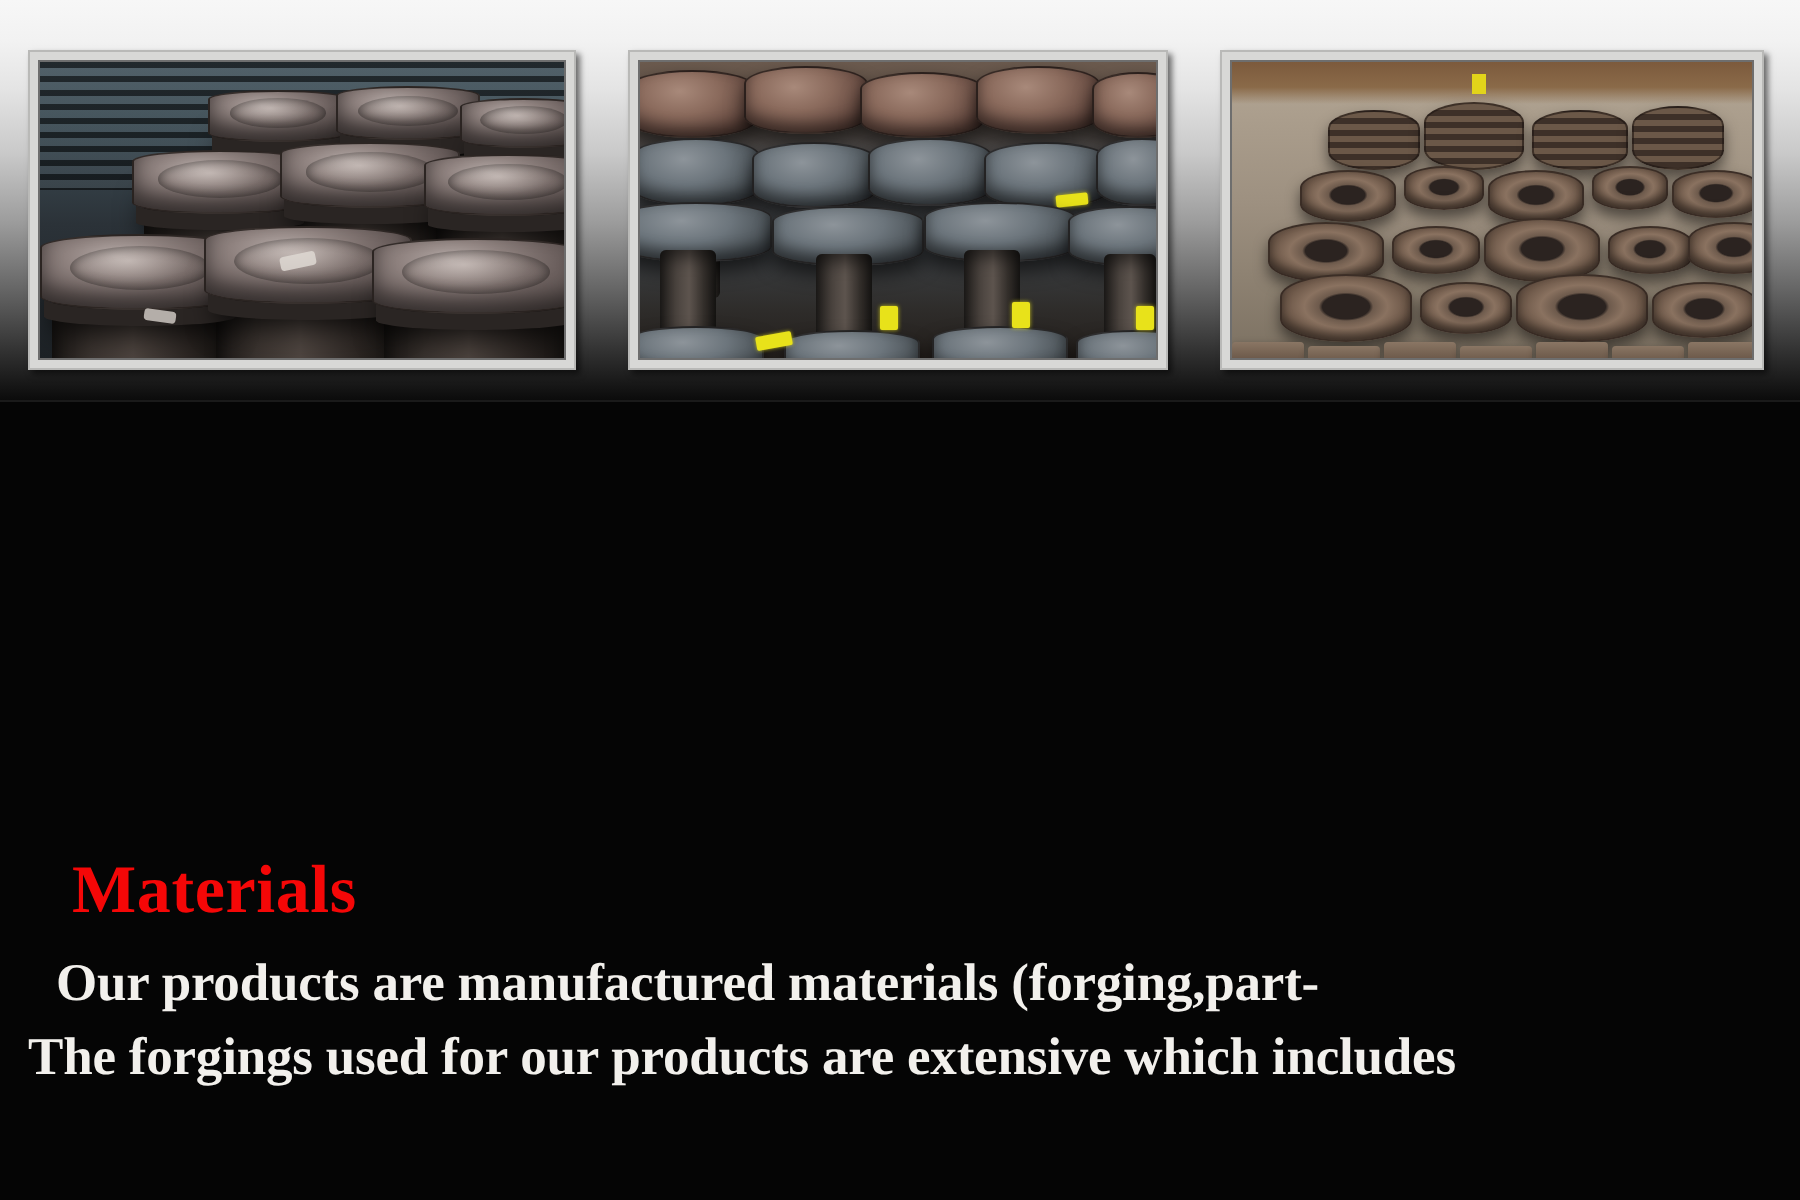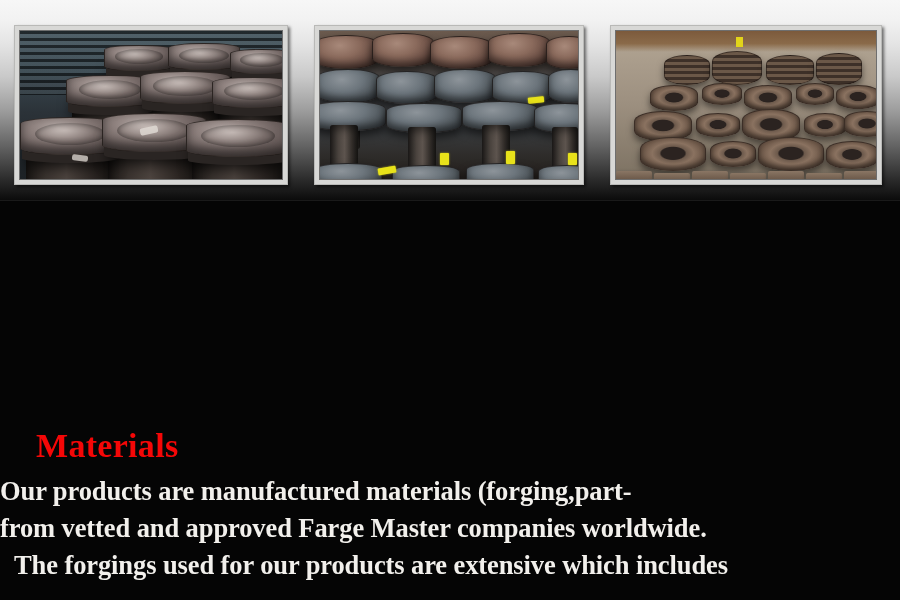--- a/index.html
+++ b/index.html
@@ -143,21 +143,21 @@
   #body-copy {
     position:absolute; left:0; top:272px; width:900px;
     color:#f2f0ec;
     font-size:26.5px;
     font-weight:bold;
     line-height:37px;
     letter-spacing:-0.1px;
     font-family:"Liberation Serif", "DejaVu Serif", serif;
     white-space:nowrap;
   }
-  #body-copy .ln { display:block; padding-left:0; }
+  #body-copy .ln { display:block; padding-left:28px; }
   #body-copy .ln.i1 { padding-left:14px; }
 </style>
 </head>
 <body>
 
 <div id="page">
 
   <div id="gallery-band">
 
     <div class="photo-frame f1">
@@ -263,19 +263,18 @@
         <div class="slab" style="left:228px; top:140px; width:38px; height:18px;"></div>
       </div>
     </div>
   </div>
 
   <div id="text-panel">
     <div id="materials-heading">Materials</div>
 
     <div id="body-copy">
       <span class="ln">Our products are manufactured materials (forging,part-</span>
-      <span class="ln">from vetted and approved Farge Master companies worldwide.</span>
       <span class="ln i1">The forgings used for our products are extensive which includes</span>
 
     </div>
   </div>
 
 </div>
 
 </body></html>

